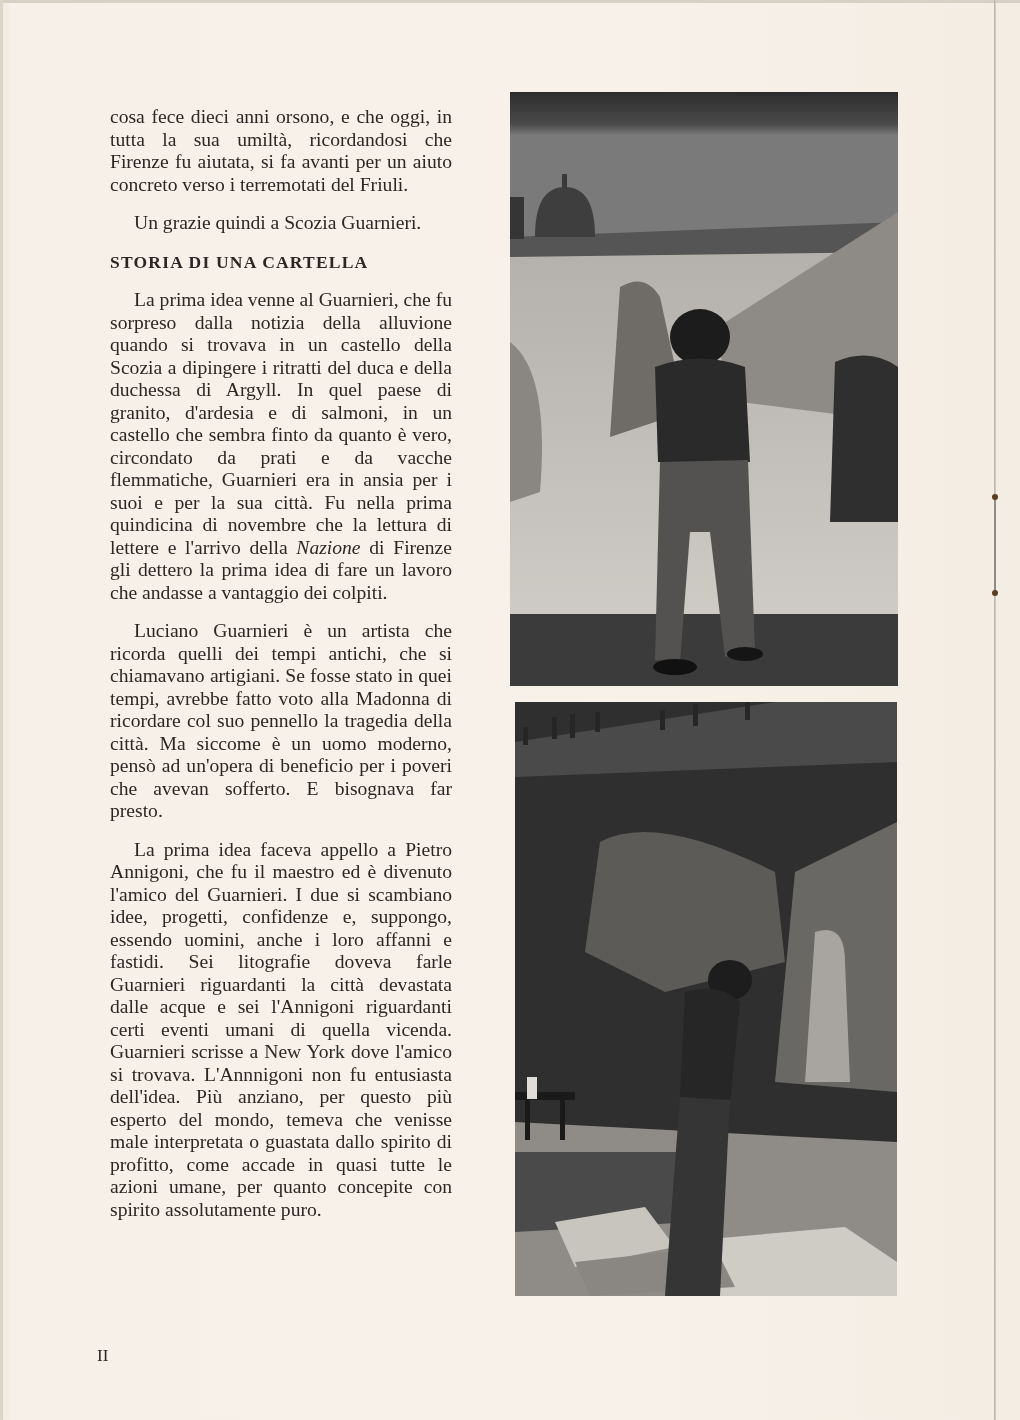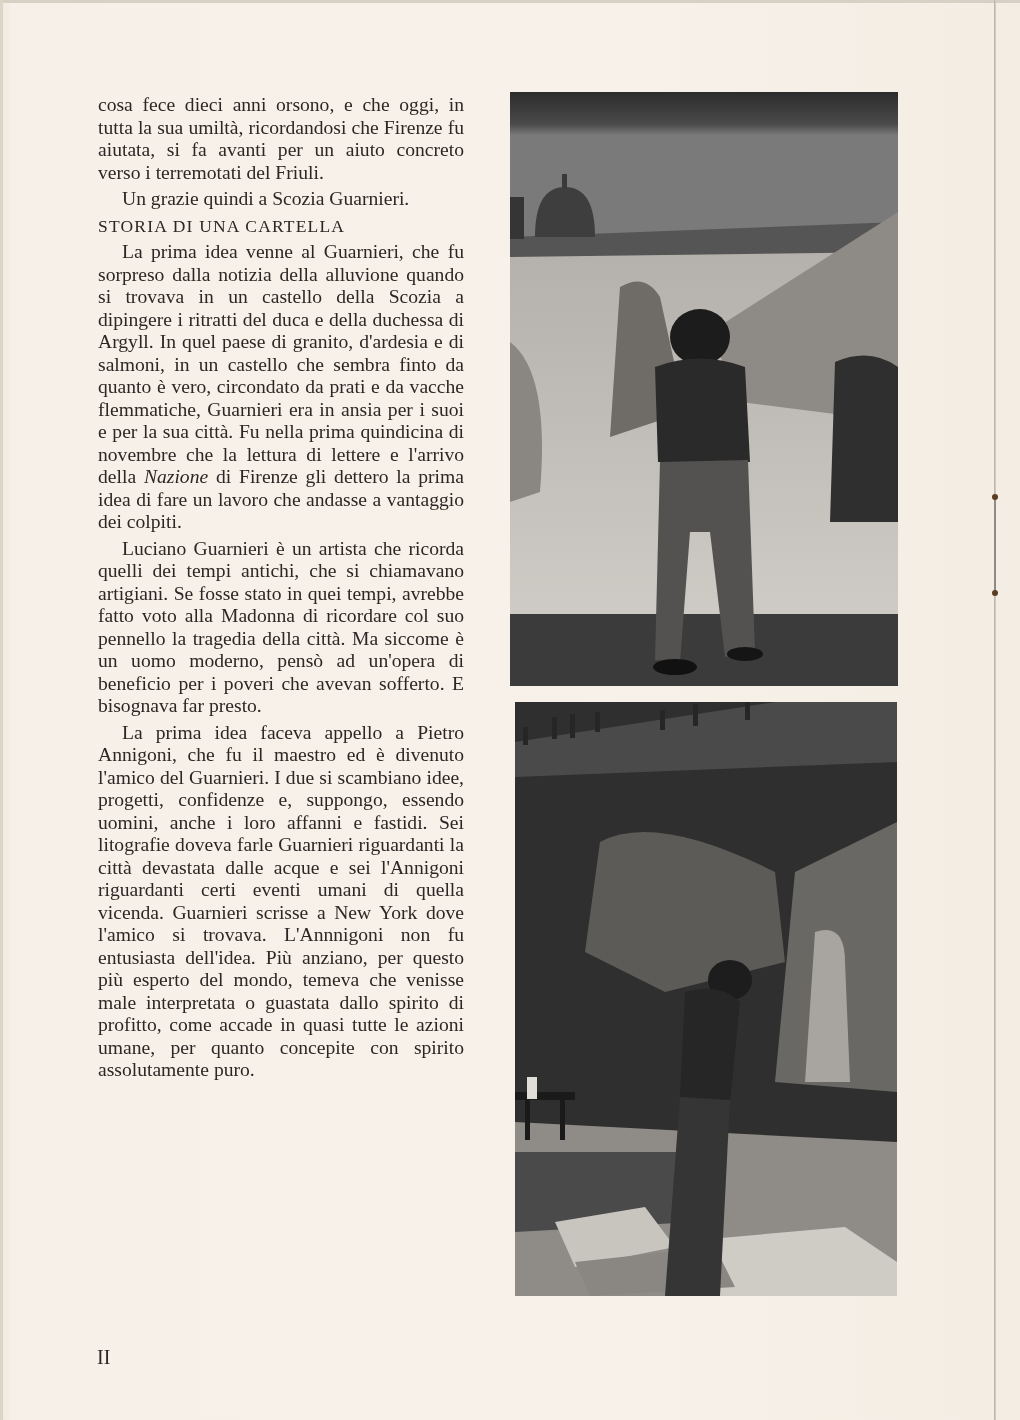--- a/index.html
+++ b/index.html
@@ -28,37 +28,37 @@
   .staple-wire {
     position: absolute; left: 994px; width: 2px; background: #8f8a86;
   }
   .text-column {
     position: absolute; left: 94px; top: 90px; width: 374px;
     font-family: "Liberation Serif", "DejaVu Serif", serif;
     font-size: 19.6px; line-height: 22.5px;
     color: #2b2724;
   }
   .text-column p {
-    margin: 4px;
+    margin: 16px;
     text-align: justify;
     text-align-last: left;
   }
   .indent { text-indent: 24px; }
   .signature {
     text-align: right; margin: 12px 0 0 0;
     font-variant: small-caps; letter-spacing: 1px;
     font-size: 19px;
   }
   .section-title {
     text-align: center; margin: 40px 0 25px 0;
-    font-size: 17.5px; letter-spacing: 1.2px;
+    font-size: 17.5px; letter-spacing: 1.2px; font-weight: bold;
   }
   .page-number {
     position: absolute; left: 97px; top: 1346px;
-    font-family: "Liberation Serif", serif; font-size: 20px; color: #2b2724;
+    font-family: "Liberation Serif", serif; font-size: 17px; color: #2b2724;
   }
   .photo {
     position: absolute;
     background: #3a3a3a;
     overflow: hidden;
   }
   .photo svg { display:block; width:100%; height:100%; }
   .photo-1 { left: 510px; top: 92px; width: 388px; height: 594px; }
   .photo-2 { left: 515px; top: 702px; width: 382px; height: 594px; }
 </style>

